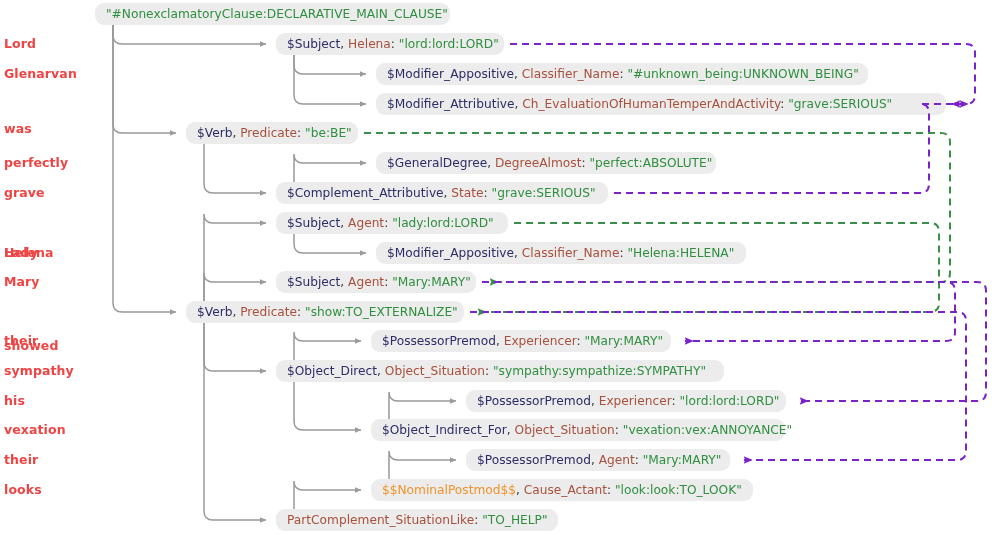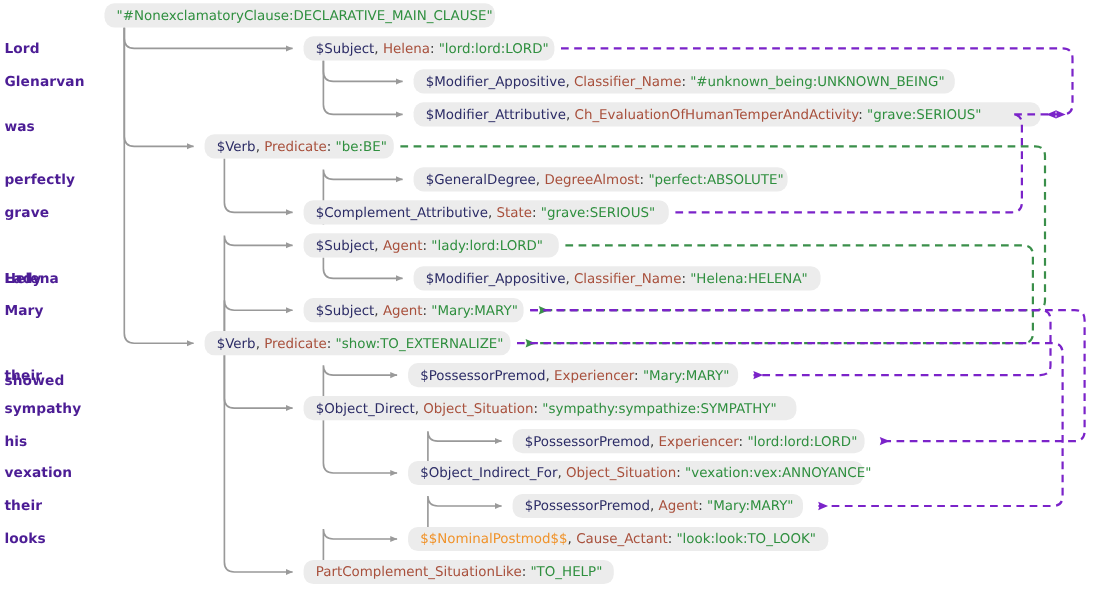--- a/index.html
+++ b/index.html
@@ -12,21 +12,21 @@
     position:relative;
   }
   #stage{position:relative;width:1004px;height:535px;}
 
   
   .word{
     position:absolute;
     left:4px;
     font-size:12.5px;
     font-weight:bold;
-    color:#4c1d95;
+    color:#ef4444;
     letter-spacing:.1px;
     white-space:nowrap;
     line-height:14px;
   }
 
   
   svg.layer{position:absolute;left:0;top:0;width:1004px;height:535px;overflow:visible;}
   #tree-layer{z-index:1;}
   #dep-layer{z-index:3;}
 
@@ -78,21 +78,21 @@
         <path d="M389,441 L389,392 Q389,401 398,401 L456,401" fill="none" stroke="#999999" stroke-width="1.5" marker-end="url(#ah-gray)"></path>
         <path d="M204,323 L204,511 Q204,520 213,520 L266,520" fill="none" stroke="#999999" stroke-width="1.5" marker-end="url(#ah-gray)"></path>
         <path d="M294,531 L294,481 Q294,490 303,490 L361,490" fill="none" stroke="#999999" stroke-width="1.5" marker-end="url(#ah-gray)"></path>
         <path d="M389,501 L389,451 Q389,460 398,460 L456,460" fill="none" stroke="#999999" stroke-width="1.5" marker-end="url(#ah-gray)"></path>
       </g>
   </svg>
 
   <div id="words">
       <div class="word" style="top: 37px;">Lord</div>
       <div class="word" style="top: 67px;">Glenarvan</div>
-      <div class="word" style="top: 108px;">was</div>
+      <div class="word" style="top: 122px;">was</div>
       <div class="word" style="top: 156px;">perfectly</div>
       <div class="word" style="top: 186px;">grave</div>
       <div class="word" style="top: 216px; margin-top: 30px;">Lady</div>
       <div class="word" style="top: 246px;">Helena</div>
       <div class="word" style="top: 275px;">Mary</div>
       <div class="word" style="top: 305px; margin-top: 34px;">showed</div>
       <div class="word" style="top: 334px;">their</div>
       <div class="word" style="top: 364px;">sympathy</div>
       <div class="word" style="top: 394px;">his</div>
       <div class="word" style="top: 423px;">vexation</div>

